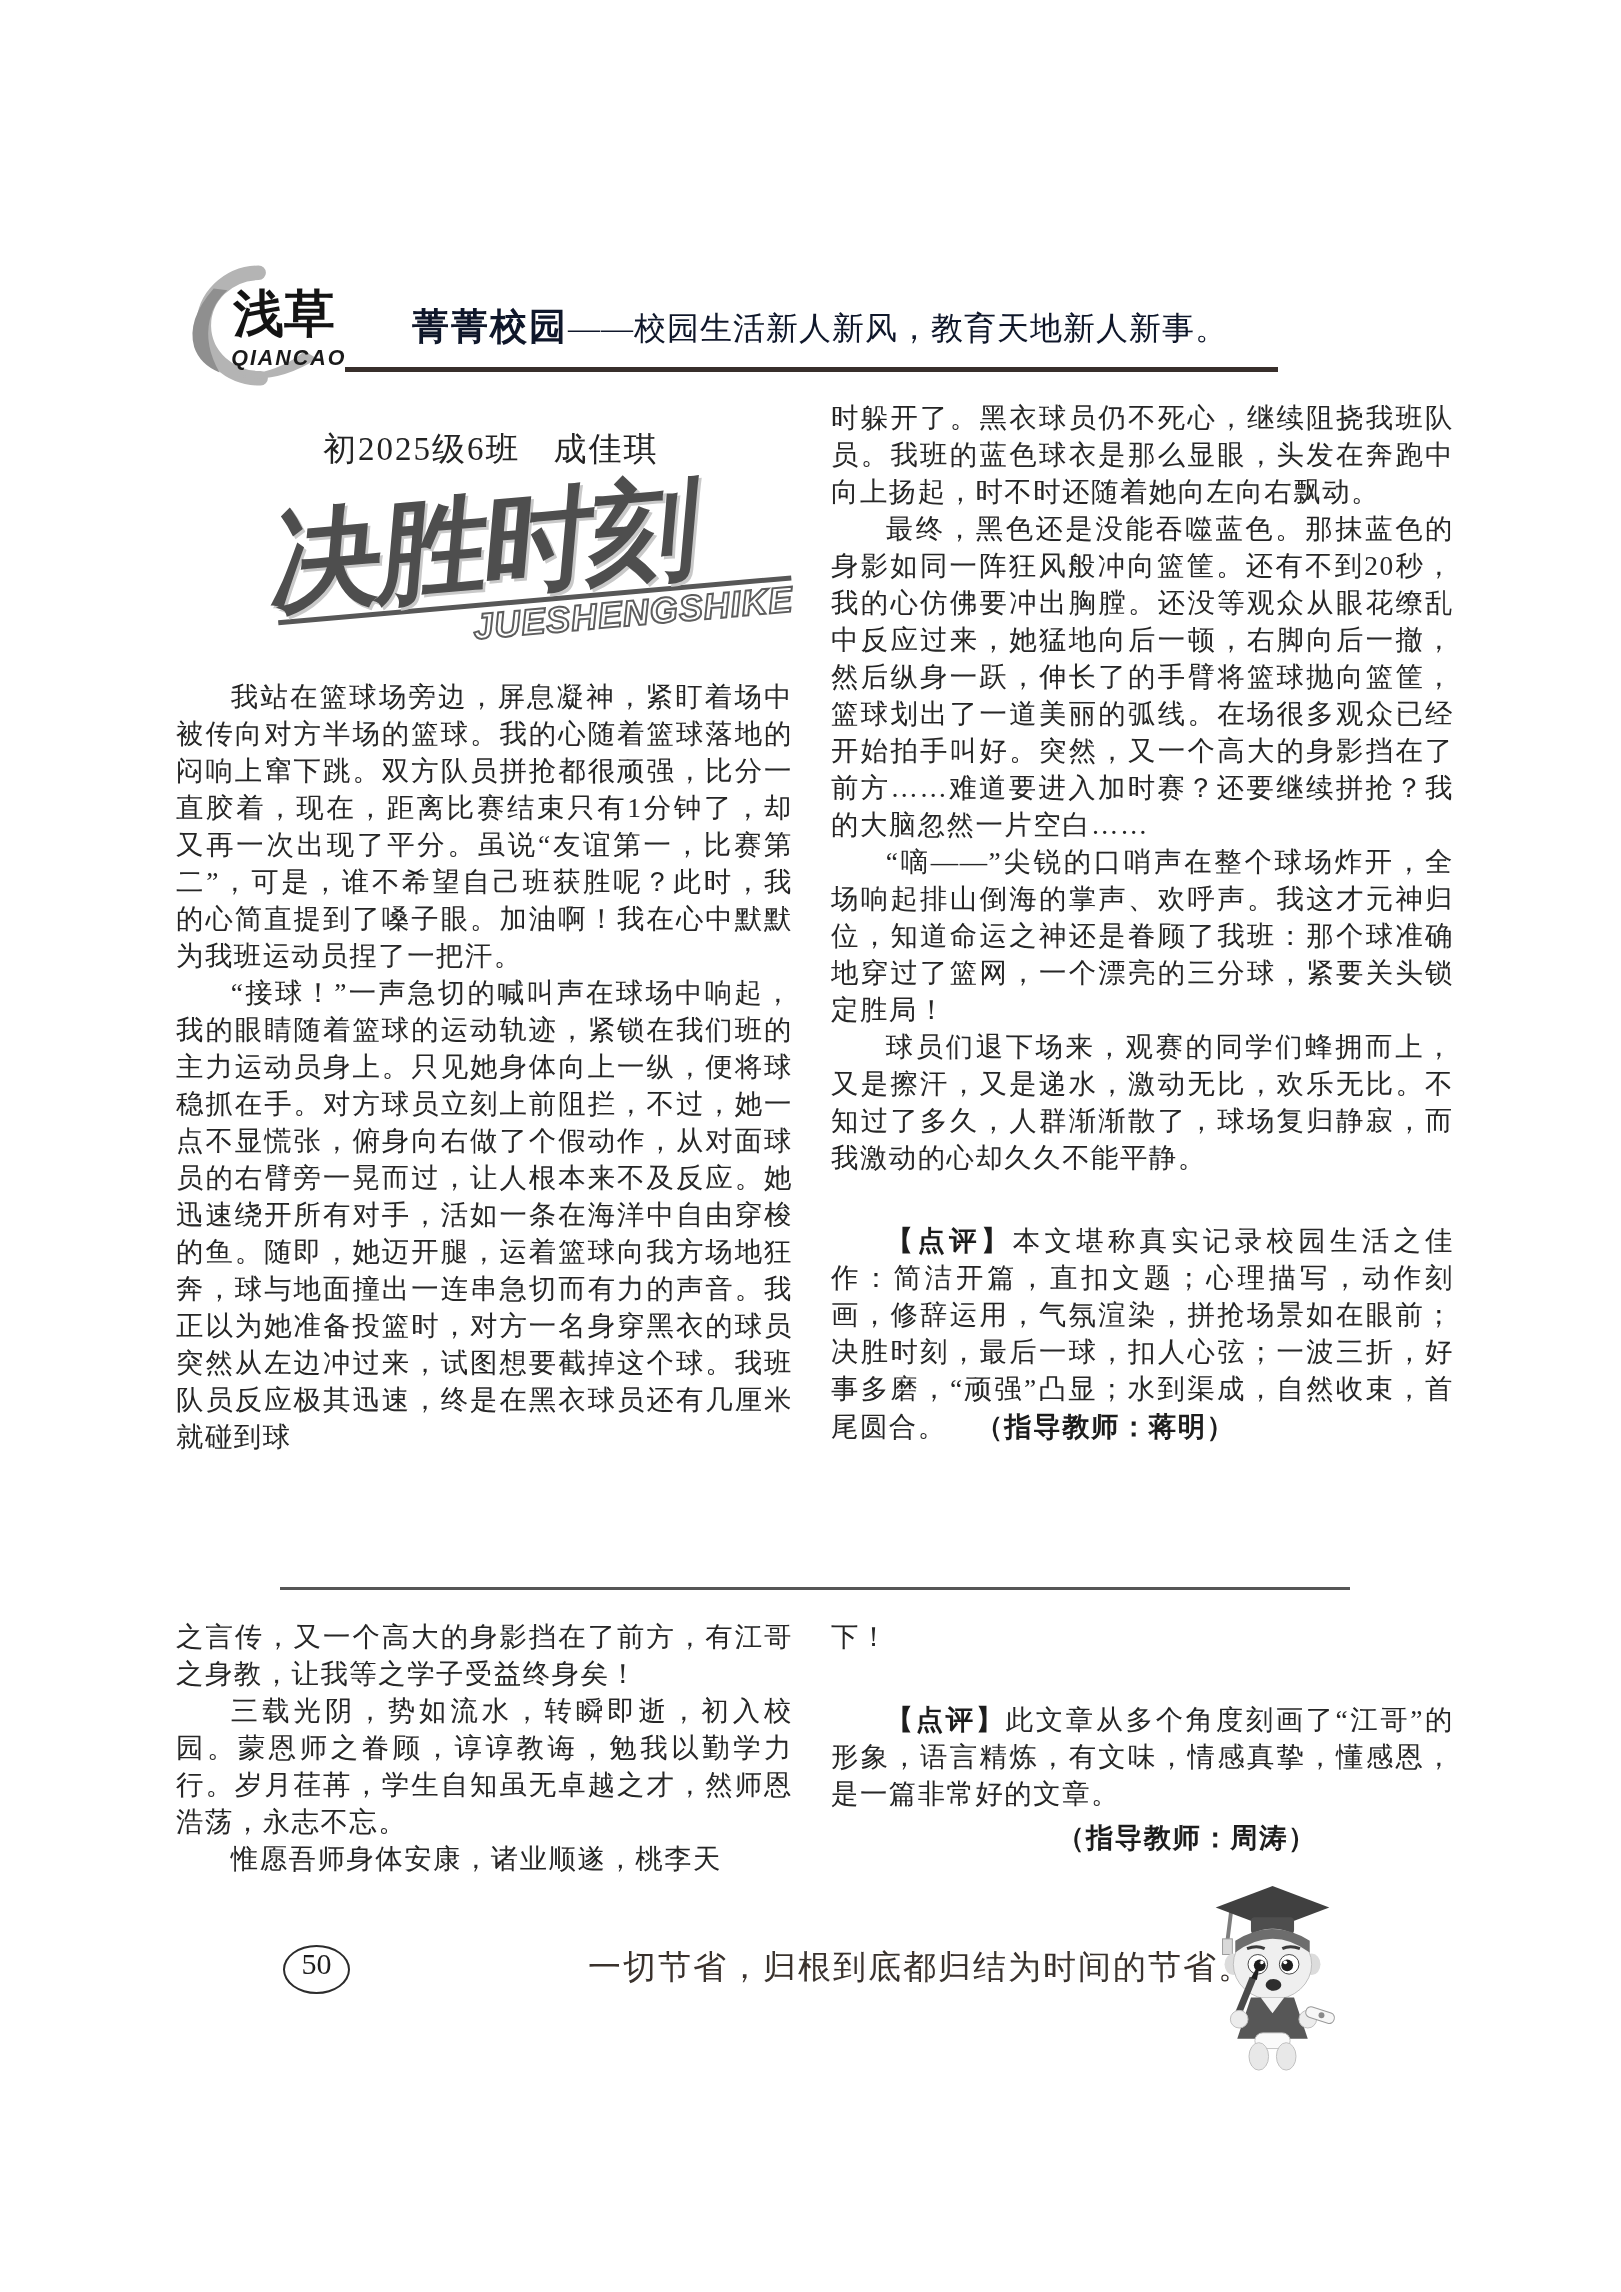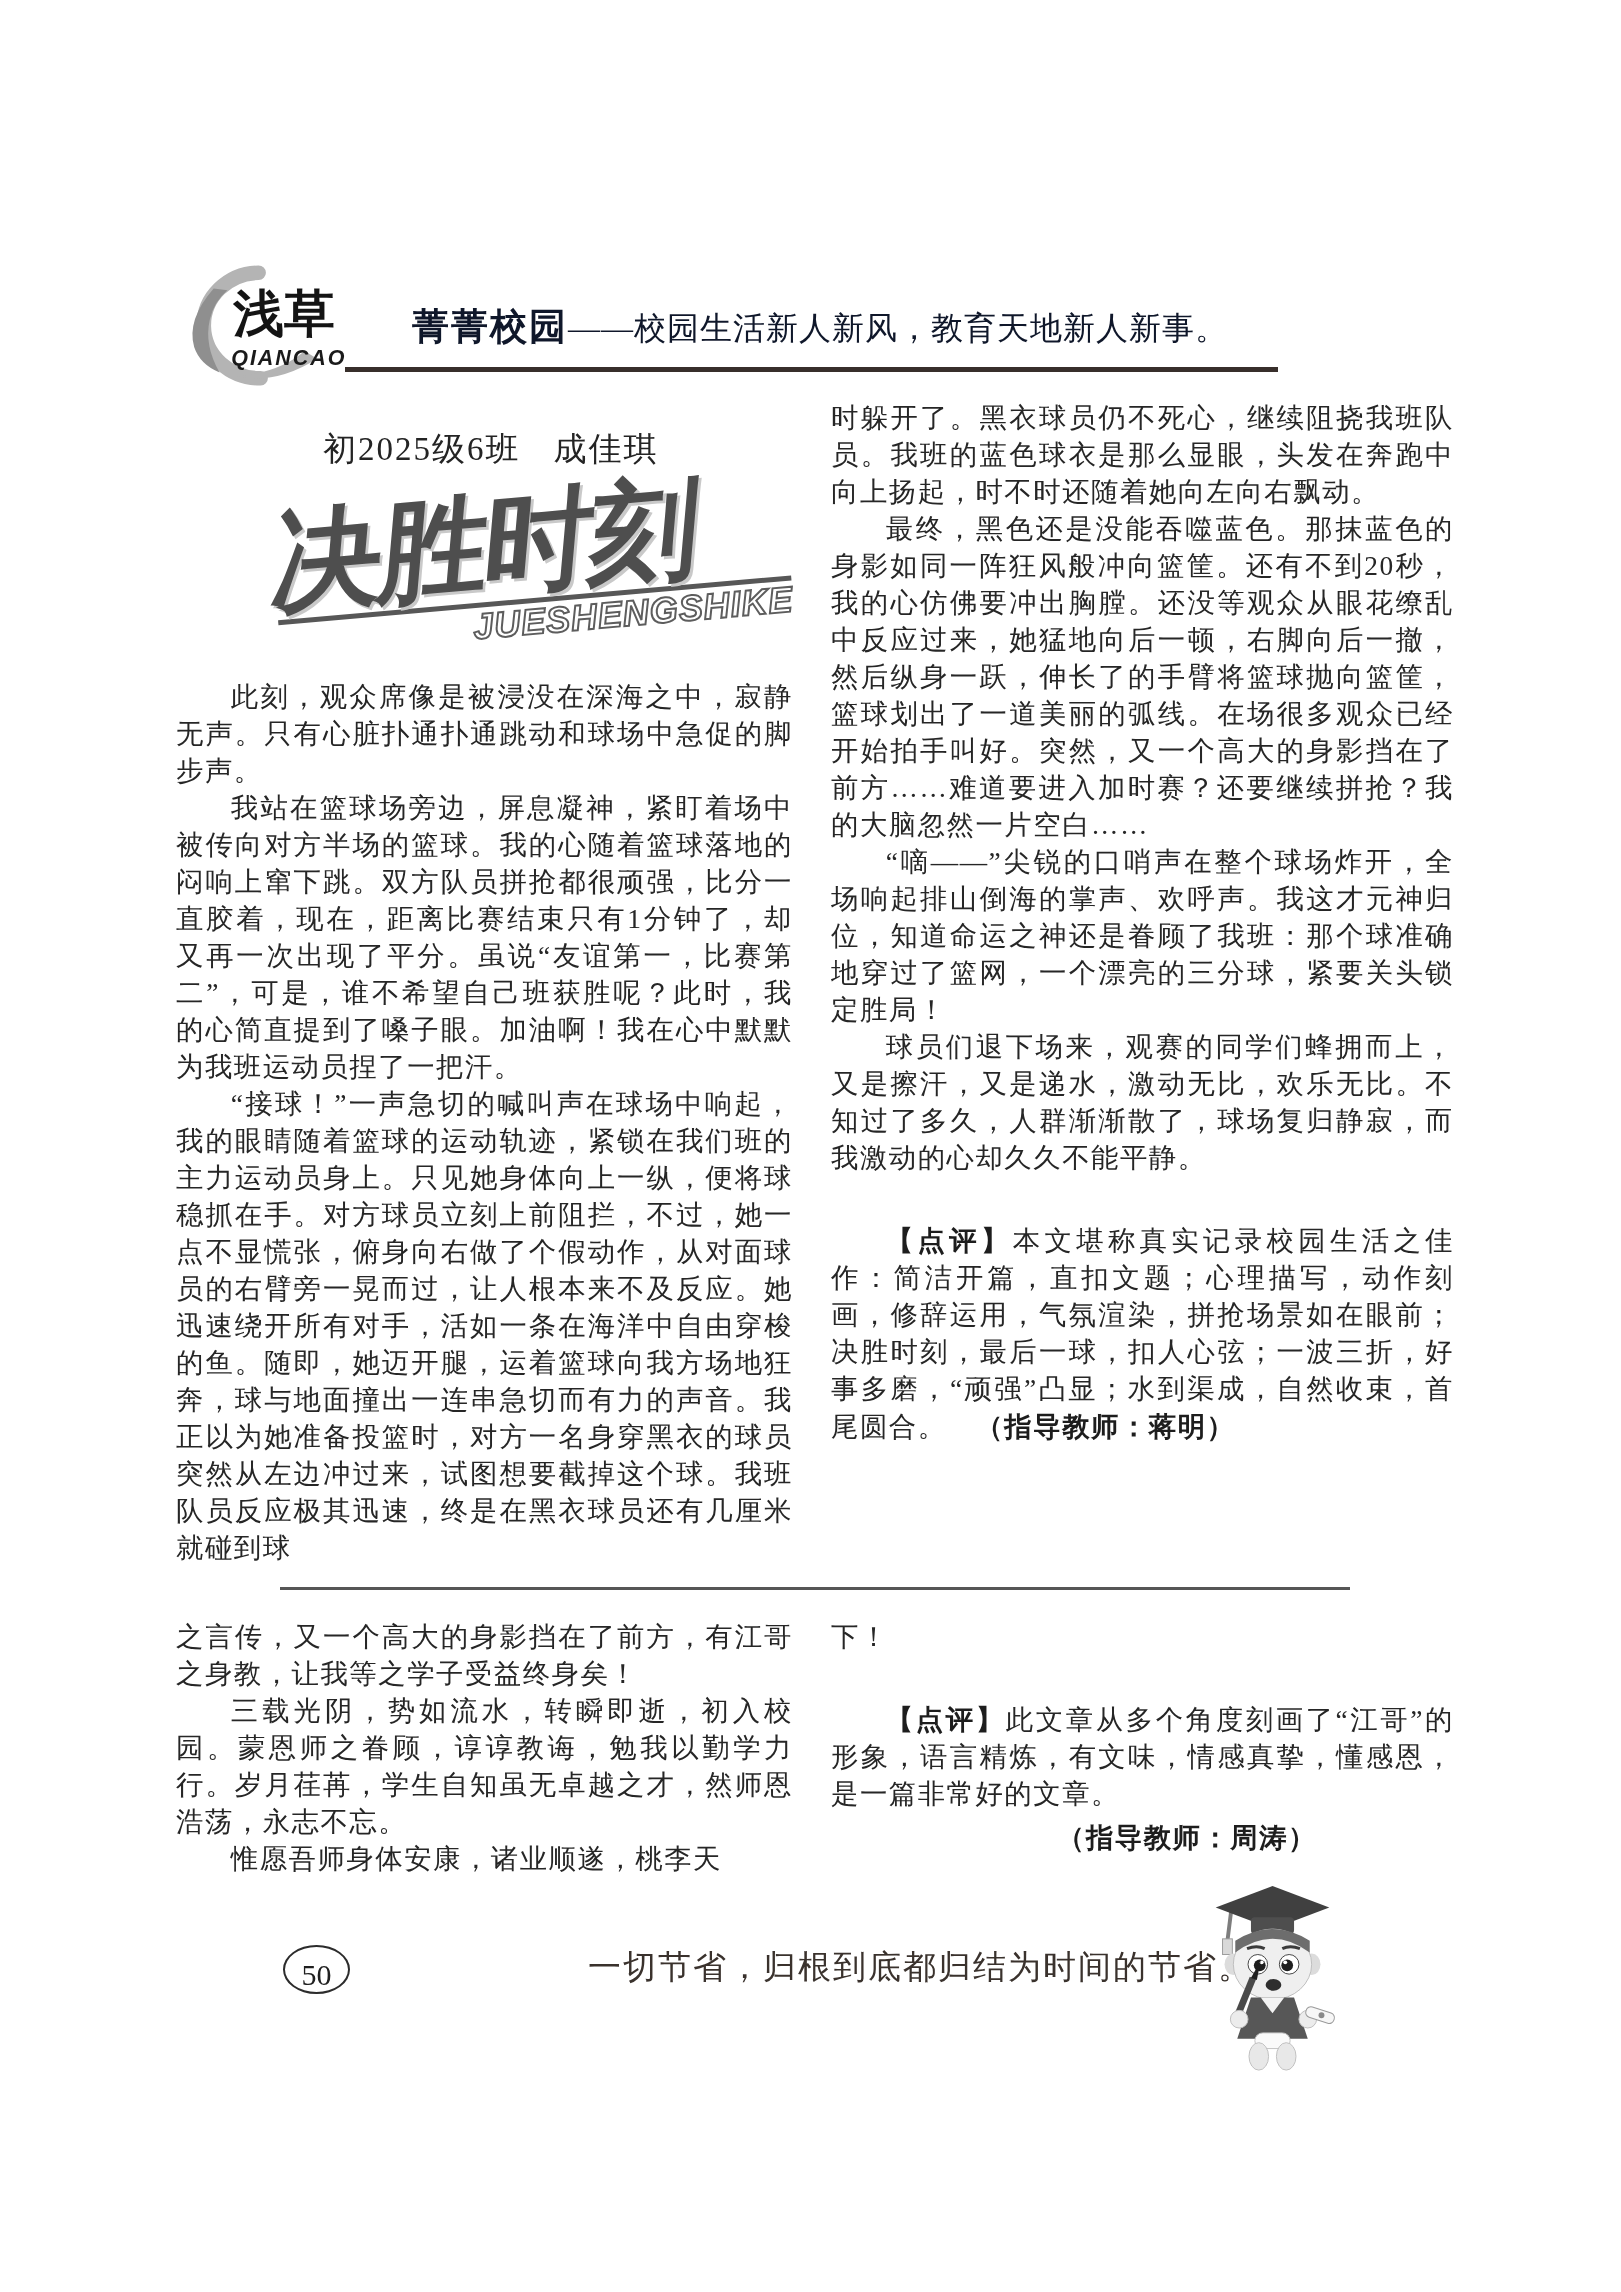--- a/index.html
+++ b/index.html
@@ -59,21 +59,21 @@
   }
   .teacher-line { text-align:right; padding-right:137px; margin-top:6px; }
 
   
   .mid-rule { position:absolute; left:280px; top:1587px; width:1070px; height:2.9px; background:#565656; }
 
   
   .page-badge {
     position:absolute; left:283px; top:1945px; width:67px; height:49px;
     border:2.9px solid #2c2c2c; border-radius:50%;
-    display:flex; align-items:flex-end; justify-content:center;
+    display:flex; align-items:flex-start; justify-content:center;
     font-size:30px; color:#1f1f1f; letter-spacing:0;
   }
   .footer-quote {
     position:absolute; left:588px; top:1945px; width:588px;
     font-family:cursive; font-size:33px; letter-spacing:2px; color:#3a322d;
     white-space:nowrap;
   }
   .mascot { position:absolute; left:1198px; top:1884px; width:149px; height:191px; }
 </style>
 </head>
@@ -99,21 +99,20 @@
   <div class="col col-l1">
     <div class="byline">
       <span>初2025级6班</span><span class="b-name">成佳琪</span>
     </div>
     <div class="title-art">
       <div class="title-cn">决胜时刻</div>
       <div class="title-rule"></div>
       <div class="title-en">JUESHENGSHIKE</div>
     </div>
     <div class="body-block">
-      <p class="indent">此刻，观众席像是被浸没在深海之中，寂静无声。只有心脏扑通扑通跳动和球场中急促的脚步声。</p>
       <p class="indent">我站在篮球场旁边，屏息凝神，紧盯着场中被传向对方半场的篮球。我的心随着篮球落地的闷响上窜下跳。双方队员拼抢都很顽强，比分一直胶着，现在，距离比赛结束只有1分钟了，却又再一次出现了平分。虽说“友谊第一，比赛第二”，可是，谁不希望自己班获胜呢？此时，我的心简直提到了嗓子眼。加油啊！我在心中默默为我班运动员捏了一把汗。</p>
       <p class="indent">“接球！”一声急切的喊叫声在球场中响起，我的眼睛随着篮球的运动轨迹，紧锁在我们班的主力运动员身上。只见她身体向上一纵，便将球稳抓在手。对方球员立刻上前阻拦，不过，她一点不显慌张，俯身向右做了个假动作，从对面球员的右臂旁一晃而过，让人根本来不及反应。她迅速绕开所有对手，活如一条在海洋中自由穿梭的鱼。随即，她迈开腿，运着篮球向我方场地狂奔，球与地面撞出一连串急切而有力的声音。我正以为她准备投篮时，对方一名身穿黑衣的球员突然从左边冲过来，试图想要截掉这个球。我班队员反应极其迅速，终是在黑衣球员还有几厘米就碰到球</p>
     </div>
   </div>
 
   <div class="col col-r1">
     <p class="noindent">时躲开了。黑衣球员仍不死心，继续阻挠我班队员。我班的蓝色球衣是那么显眼，头发在奔跑中向上扬起，时不时还随着她向左向右飘动。</p>
     <p class="indent">最终，黑色还是没能吞噬蓝色。那抹蓝色的身影如同一阵狂风般冲向篮筐。还有不到20秒，我的心仿佛要冲出胸膛。还没等观众从眼花缭乱中反应过来，她猛地向后一顿，右脚向后一撤，然后纵身一跃，伸长了的手臂将篮球抛向篮筐，篮球划出了一道美丽的弧线。在场很多观众已经开始拍手叫好。突然，又一个高大的身影挡在了前方……难道要进入加时赛？还要继续拼抢？我的大脑忽然一片空白……</p>
     <p class="indent">“嘀——”尖锐的口哨声在整个球场炸开，全场响起排山倒海的掌声、欢呼声。我这才元神归位，知道命运之神还是眷顾了我班：那个球准确地穿过了篮网，一个漂亮的三分球，紧要关头锁定胜局！</p>
     <p class="indent">球员们退下场来，观赛的同学们蜂拥而上，又是擦汗，又是递水，激动无比，欢乐无比。不知过了多久，人群渐渐散了，球场复归静寂，而我激动的心却久久不能平静。</p>

